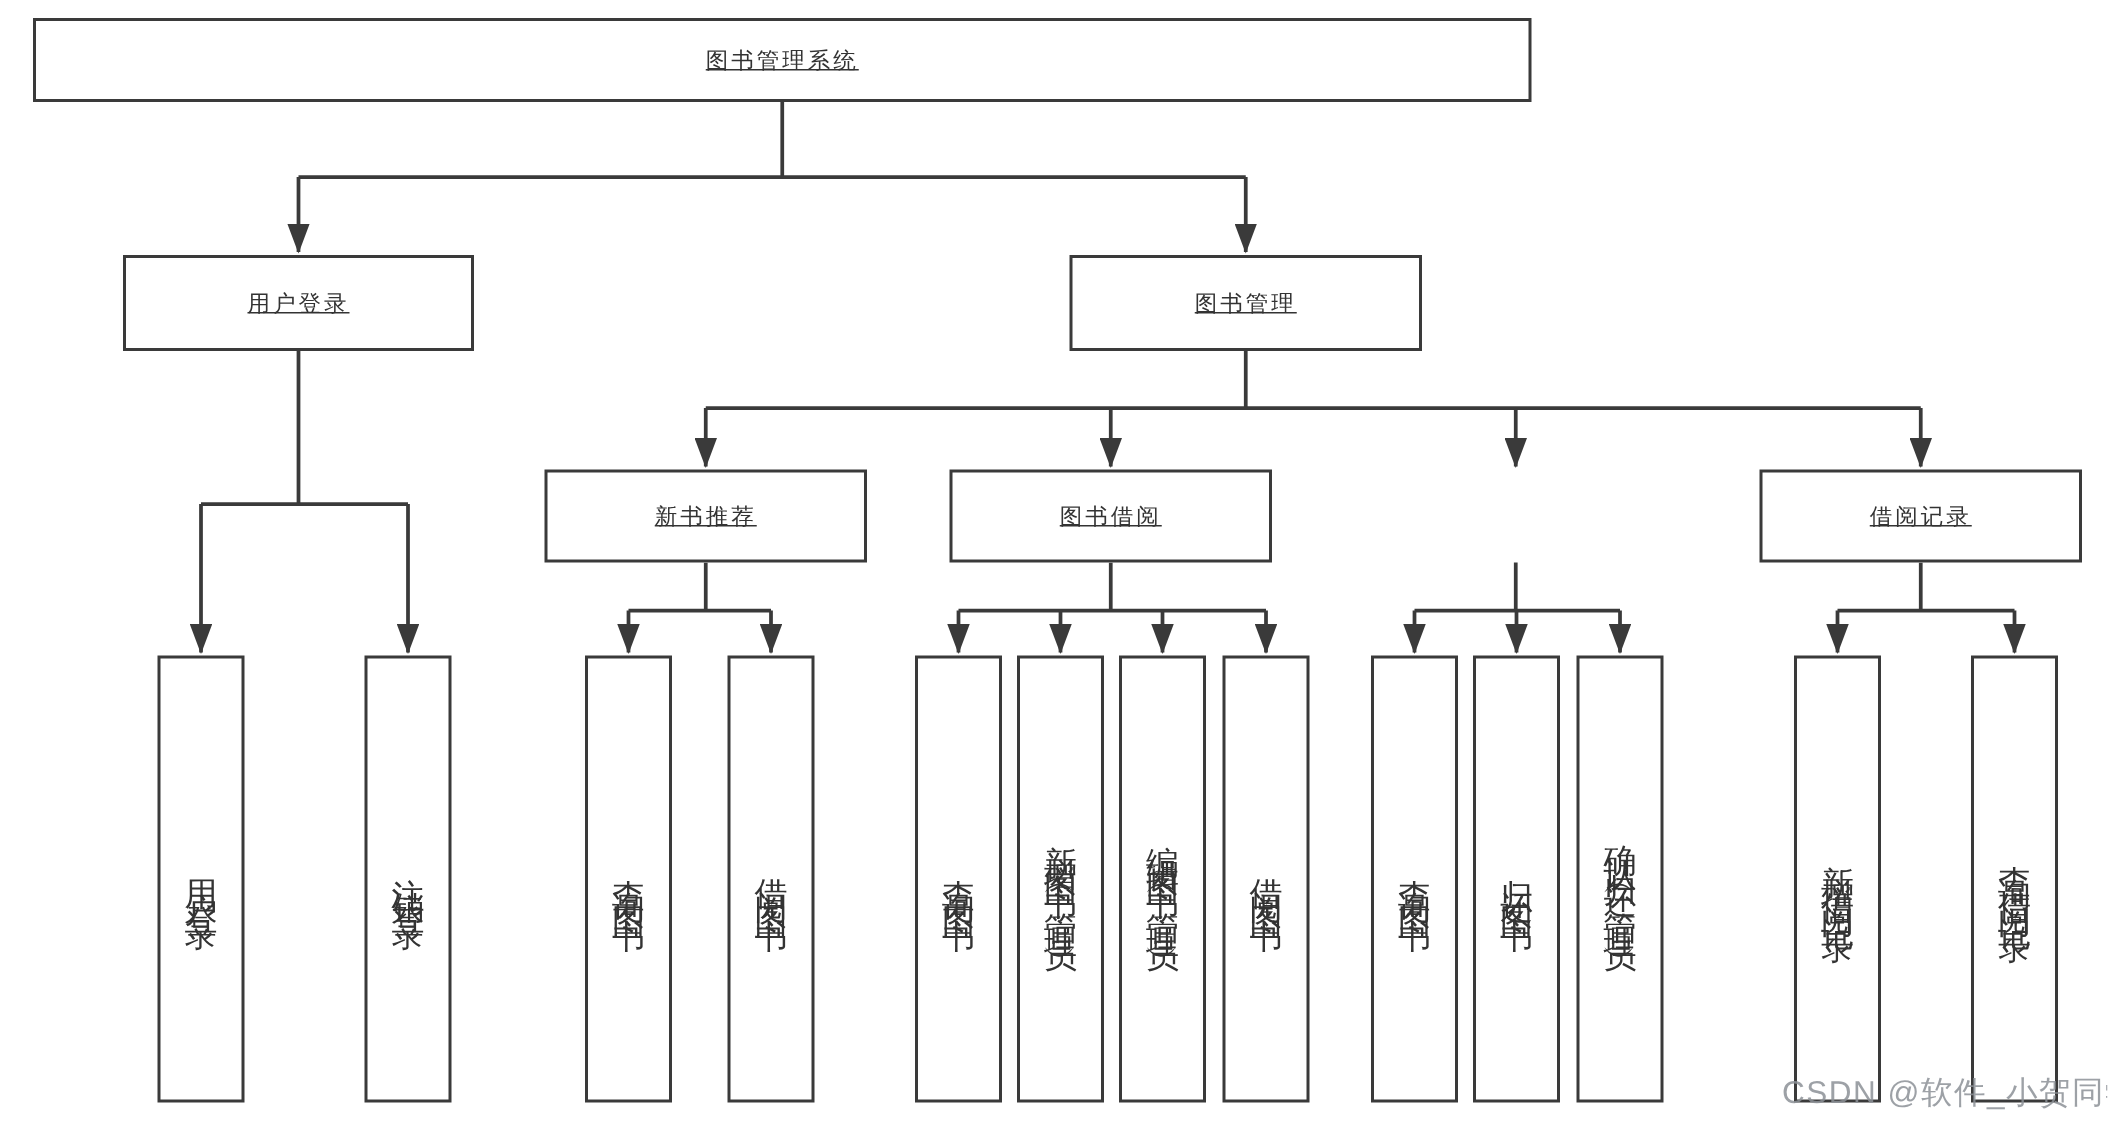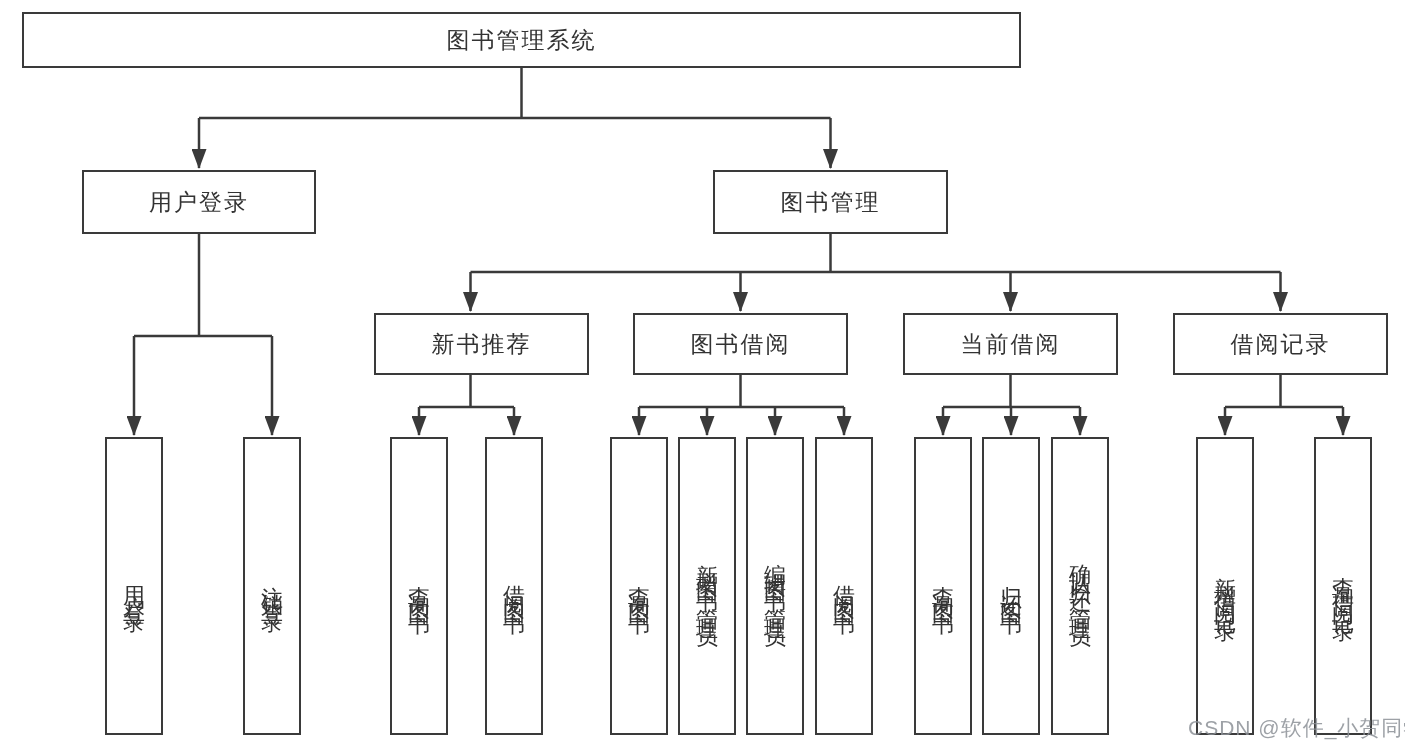--- a/index.html
+++ b/index.html
@@ -24,23 +24,24 @@
   }
   .box{
     position:absolute;
     box-sizing:border-box;
     border:2.5px solid var(--line);
     background:#fff;
     display:flex;
     align-items:center;
     justify-content:center;
     color:var(--text);
-    font-size:23px;
+    font-size:15px;
     letter-spacing:2px;
     white-space:nowrap;
+    text-decoration:underline;
   }
   .leaf{
     position:absolute;
     box-sizing:border-box;
     width:58px;
     height:298px;
     border:2.5px solid var(--line);
     background:#fff;
     display:flex;
     align-items:center;
@@ -124,28 +125,25 @@
     <span>图书管理系统</span>
   </div>
 
   <div class="box" style="left:82px;top:170px;width:234px;height:64px;">
     <span>用户登录</span>
   </div>
   <div class="box" style="left:713px;top:170px;width:235px;height:64px;text-align:right;">
     <span>图书管理</span>
   </div>
 
-  <div class="box" style="left:363px;top:313px;width:215px;height:62px;margin-left:11px;">
+  <div class="box" style="left:363px;top:313px;width:215px;height:62px;">
     <span>新书推荐</span>
   </div>
   <div class="box" style="left:633px;top:313px;width:215px;height:62px;">
     <span>图书借阅</span>
-  </div>
-  <div class="box" style="left:903px;top:313px;width:215px;height:62px;">
-    <span>当前借阅</span>
   </div>
   <div class="box" style="left:1173px;top:313px;width:215px;height:62px;">
     <span>借阅记录</span>
   </div>
 
   <div class="leaf" style="left:105px;top:437px;">
     <span>用户登录</span>
   </div>
   <div class="leaf" style="left:243px;top:437px;">
     <span>注销登录</span>

